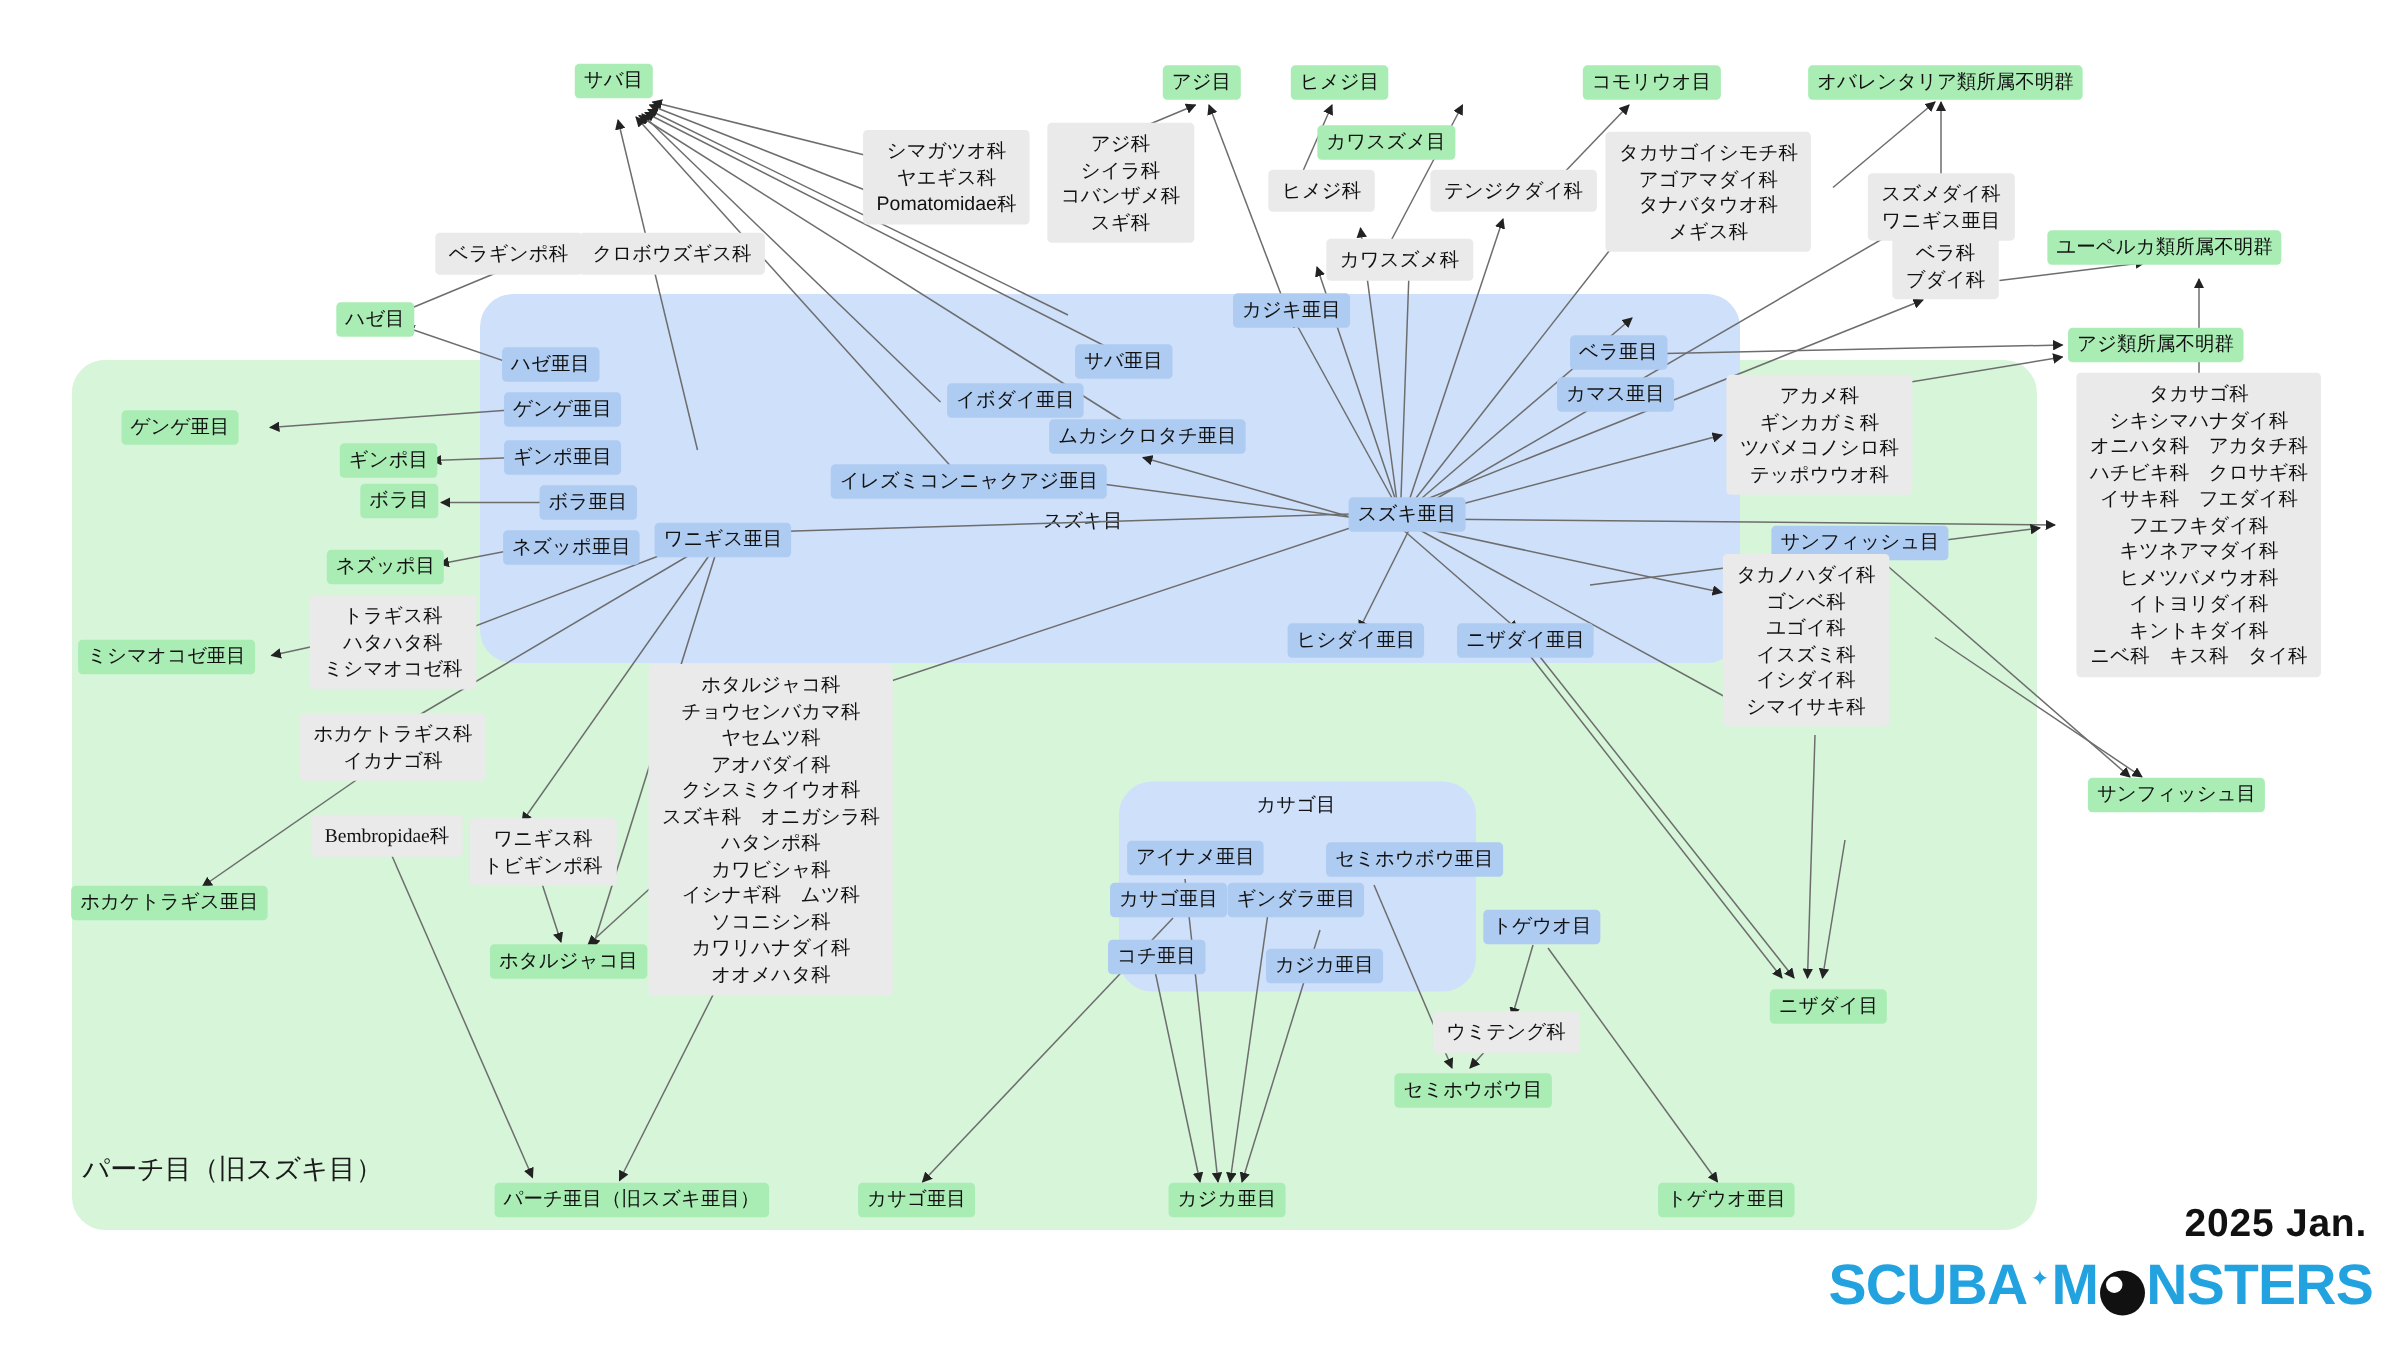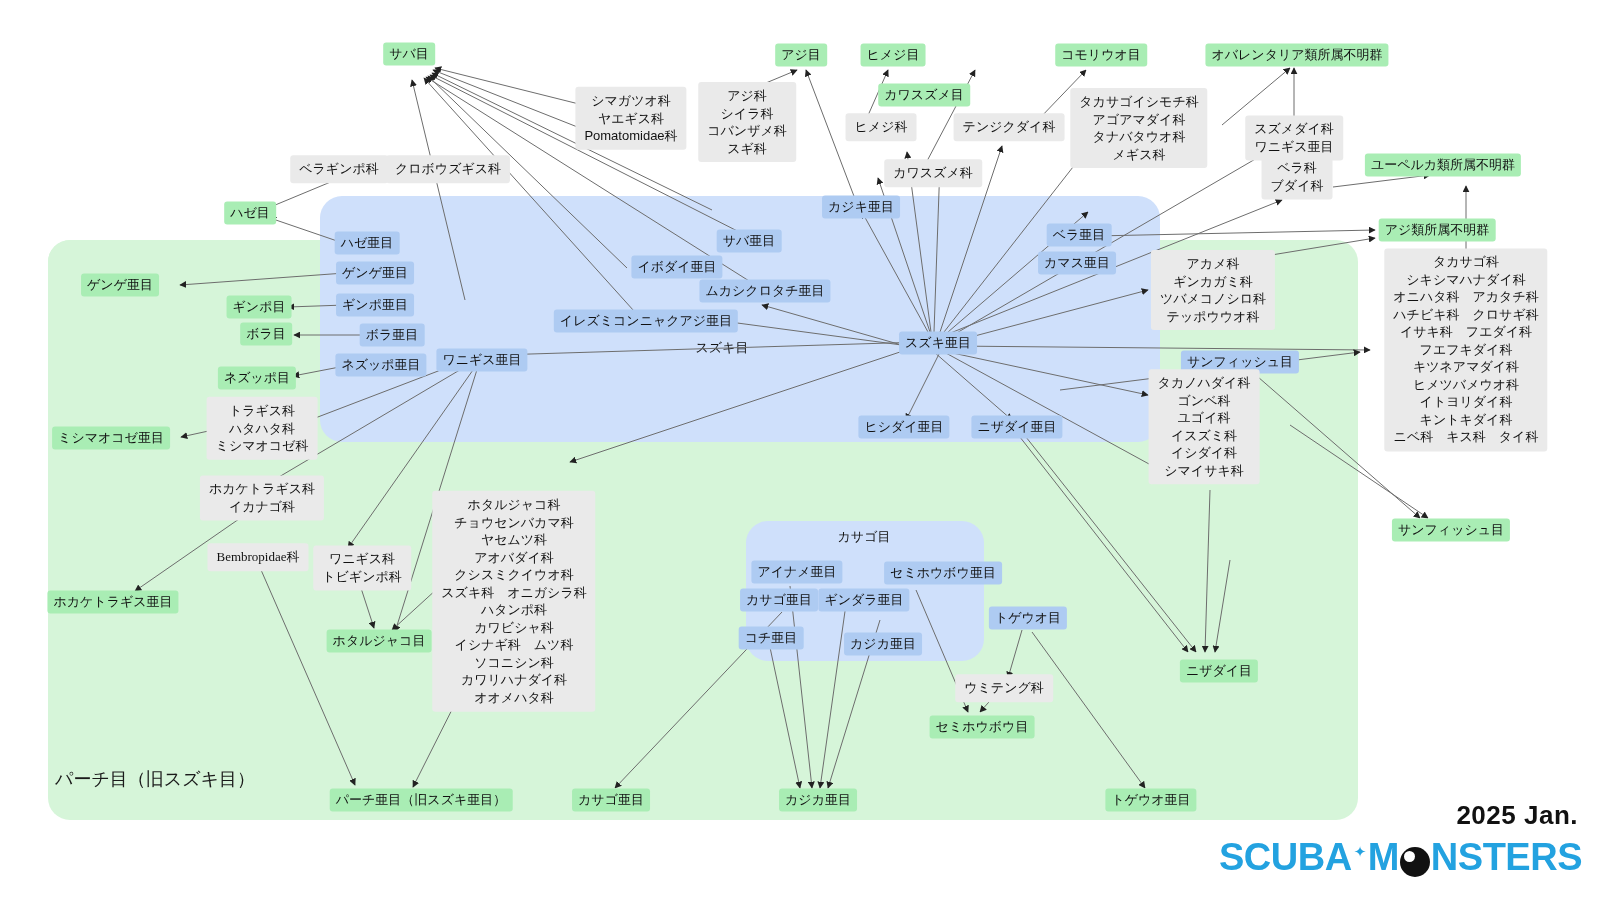--- a/index.html
+++ b/index.html
@@ -330,21 +330,21 @@
       <span class="ln">ホカケトラギス科</span>
       <span class="ln">イカナゴ科</span>
     </div>
   <div class="node n-grey n-serif" style="left:258px;top:557px;">
       <span class="ln">Bembropidae科</span>
     </div>
   <div class="node n-grey" style="left:362px;top:568px;">
       <span class="ln">ワニギス科</span>
       <span class="ln">トビギンポ科</span>
     </div>
-  <div class="node n-grey" style="left:514px;top:553px;margin-top:48px;">
+  <div class="node n-grey" style="left:514px;top:553px;">
       <span class="ln">ホタルジャコ科</span>
       <span class="ln">チョウセンバカマ科</span>
       <span class="ln">ヤセムツ科</span>
       <span class="ln">アオバダイ科</span>
       <span class="ln">クシスミクイウオ科</span>
       <span class="ln">スズキ科　オニガシラ科</span>
       <span class="ln">ハタンポ科</span>
       <span class="ln">カワビシャ科</span>
       <span class="ln">イシナギ科　ムツ科</span>
       <span class="ln">ソコニシン科</span>

